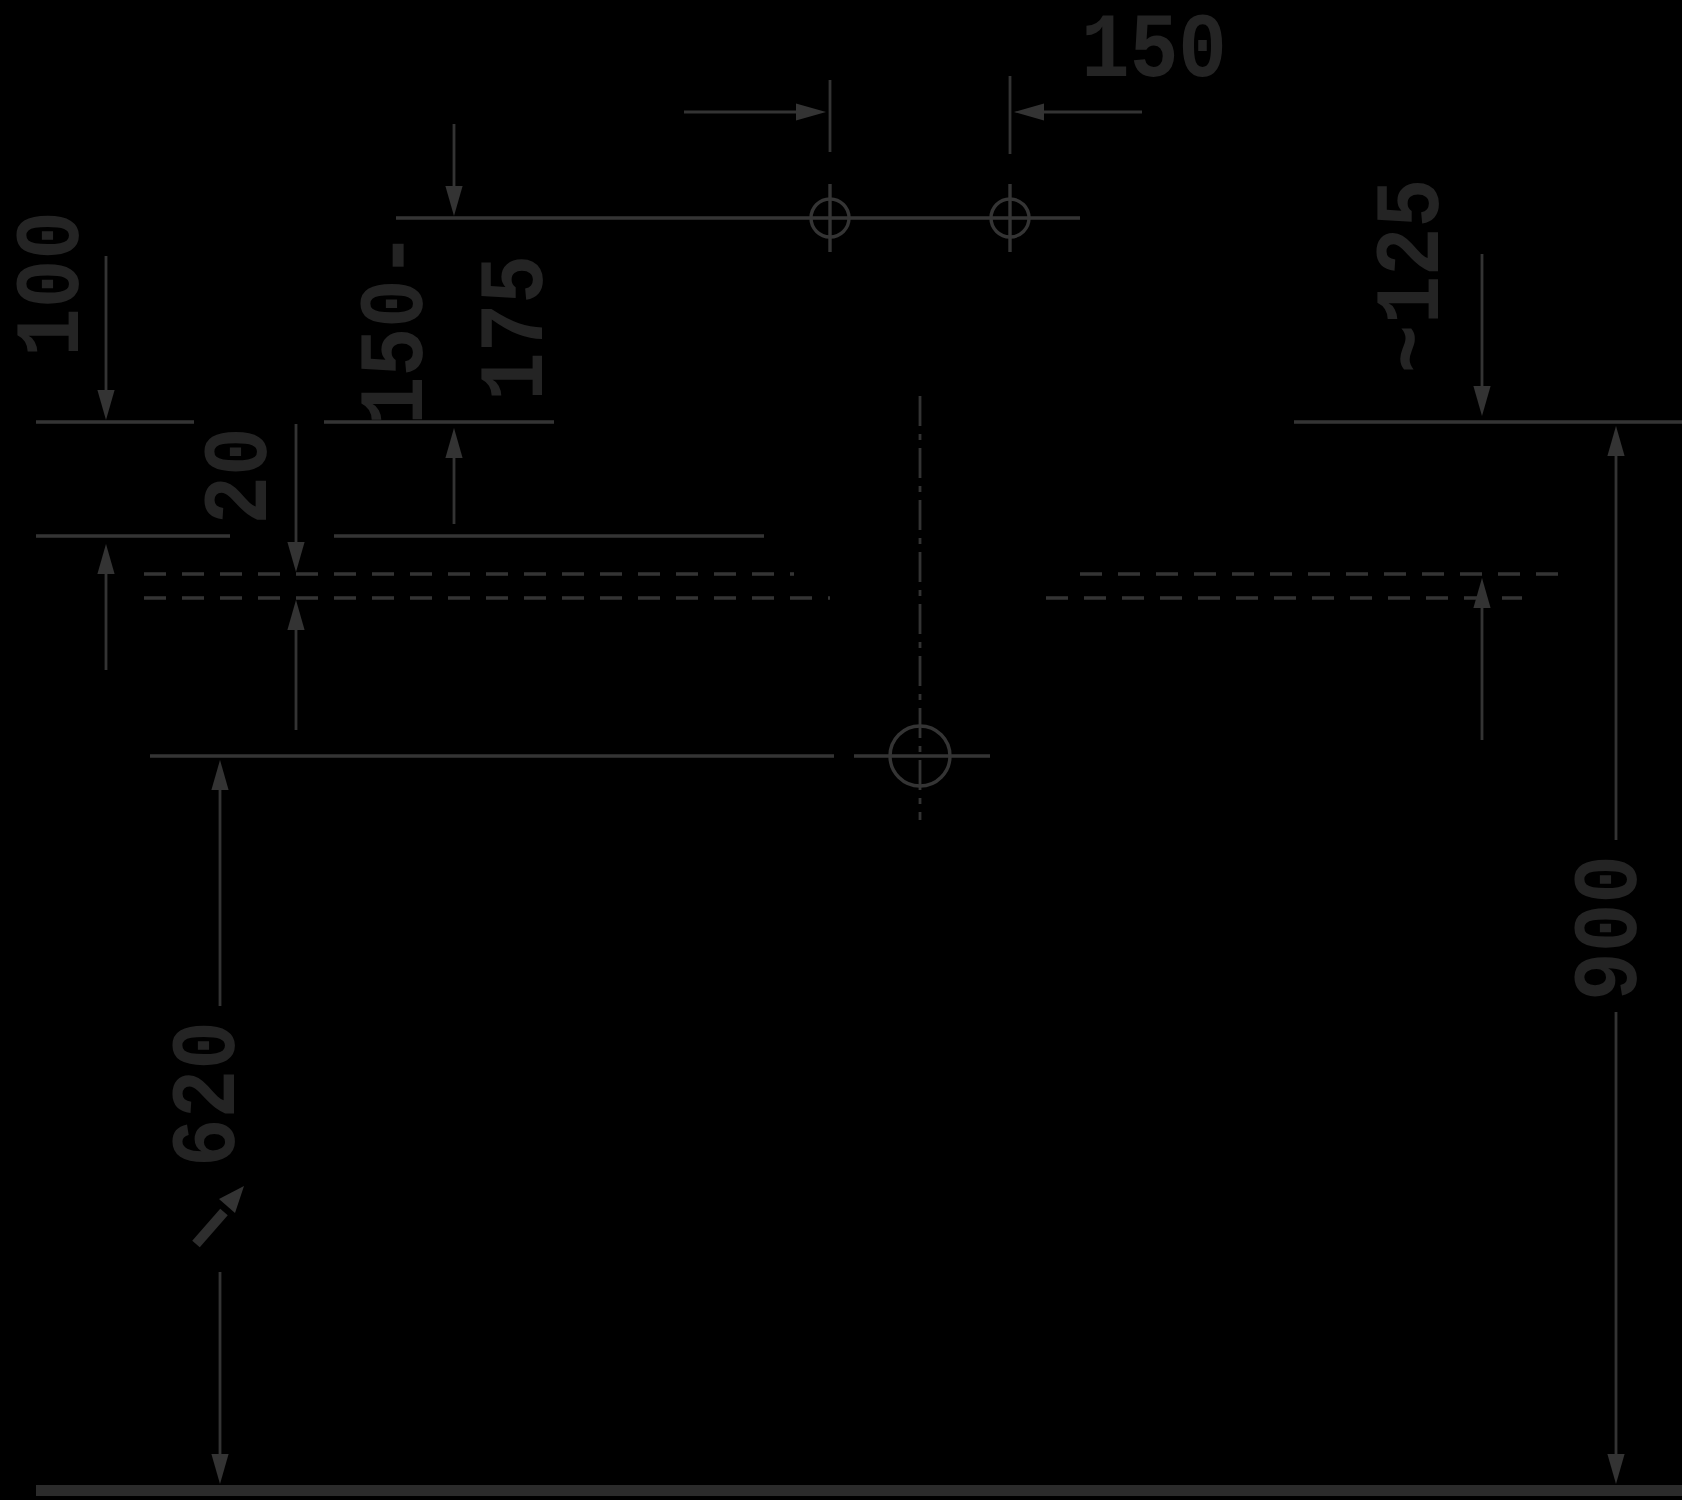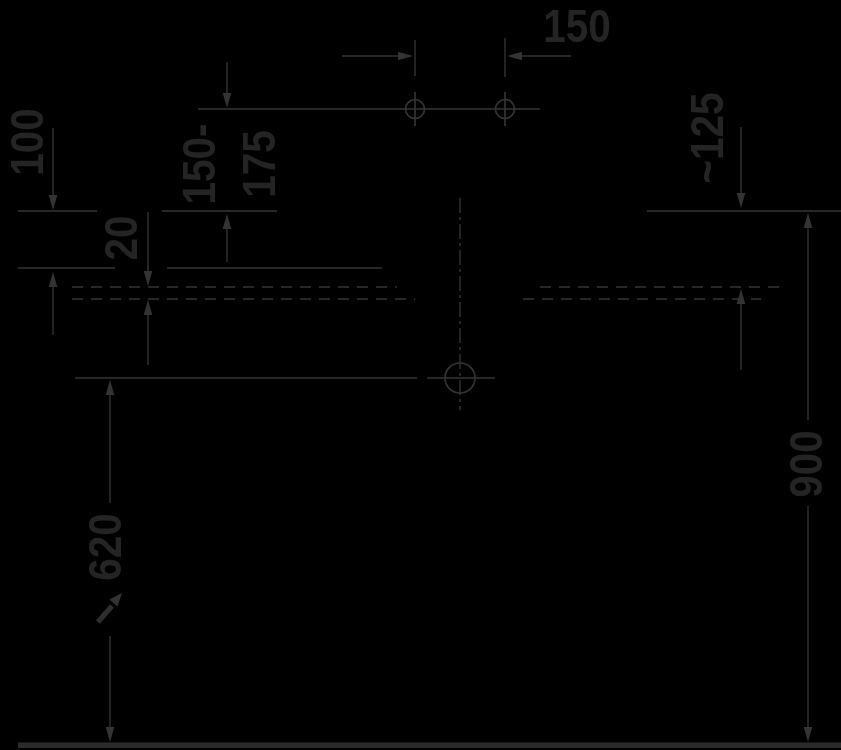--- a/index.html
+++ b/index.html
@@ -1,21 +1,21 @@
 <!DOCTYPE html>
 <html><head>
 <meta charset="utf-8">
 <style>
   html,body{margin:0;padding:0;background:#000;}
   .canvas{
     position:relative;
     width:841px;height:750px;
     background:#000;
     overflow:hidden;
-    font-family:Liberation Sans, sans-serif;
+    font-family:Liberation Mono, monospace;
   }
   svg{position:absolute;left:0;top:0;}
   .obj{stroke:#343434;stroke-width:1.7;fill:none;}
   .dim{stroke:#333333;stroke-width:1.4;fill:none;}
   .dash{stroke:#343434;stroke-width:1.7;fill:none;stroke-dasharray:11 8;}
   .cline{stroke:#333333;stroke-width:1.4;fill:none;stroke-dasharray:15 4 3 4;}
   .head{fill:#333333;stroke:none;}
   .thick{stroke:#2e2e2e;stroke-width:5;fill:none;}
   .floor{fill:#2b2b2b;}
   .lbl{

